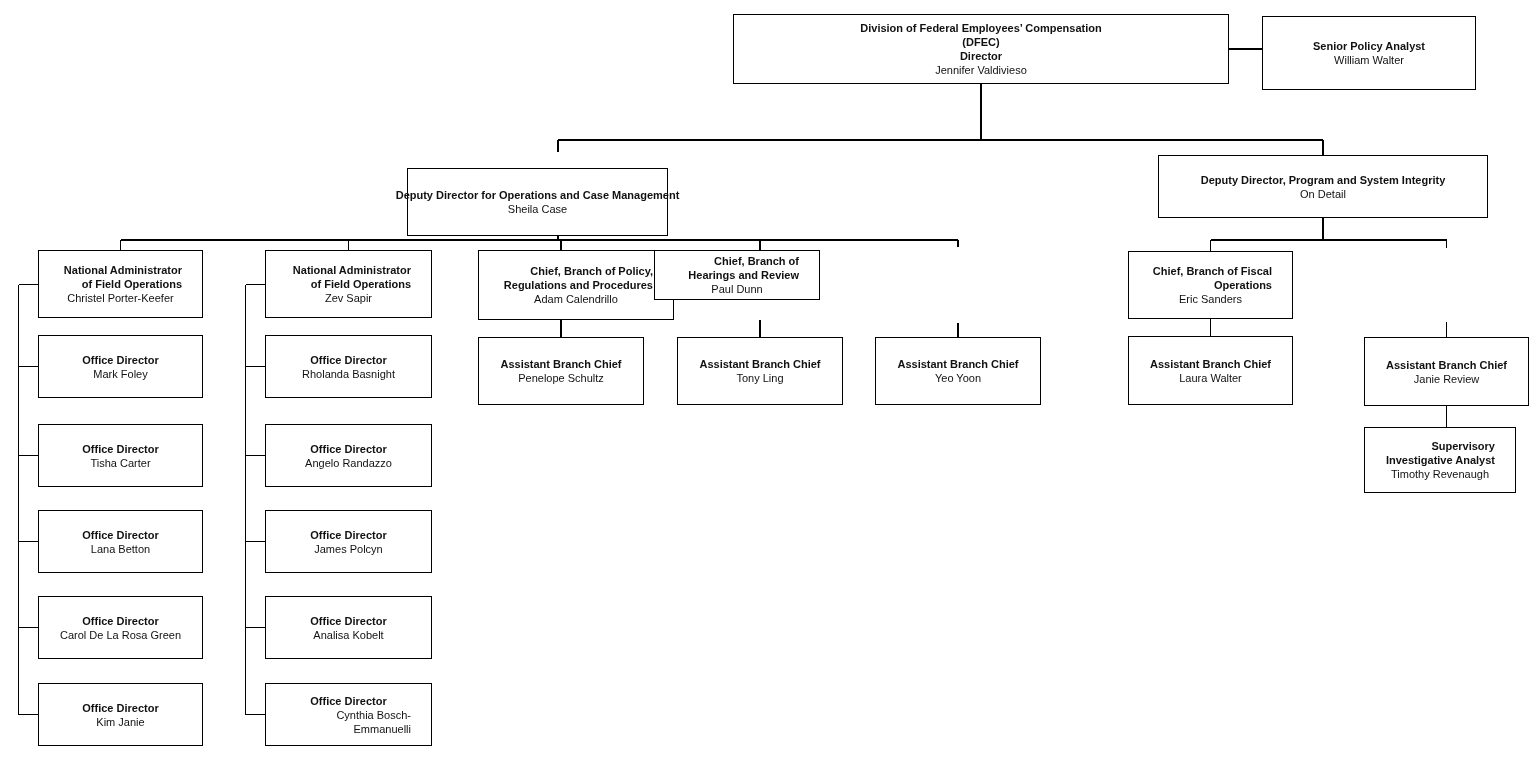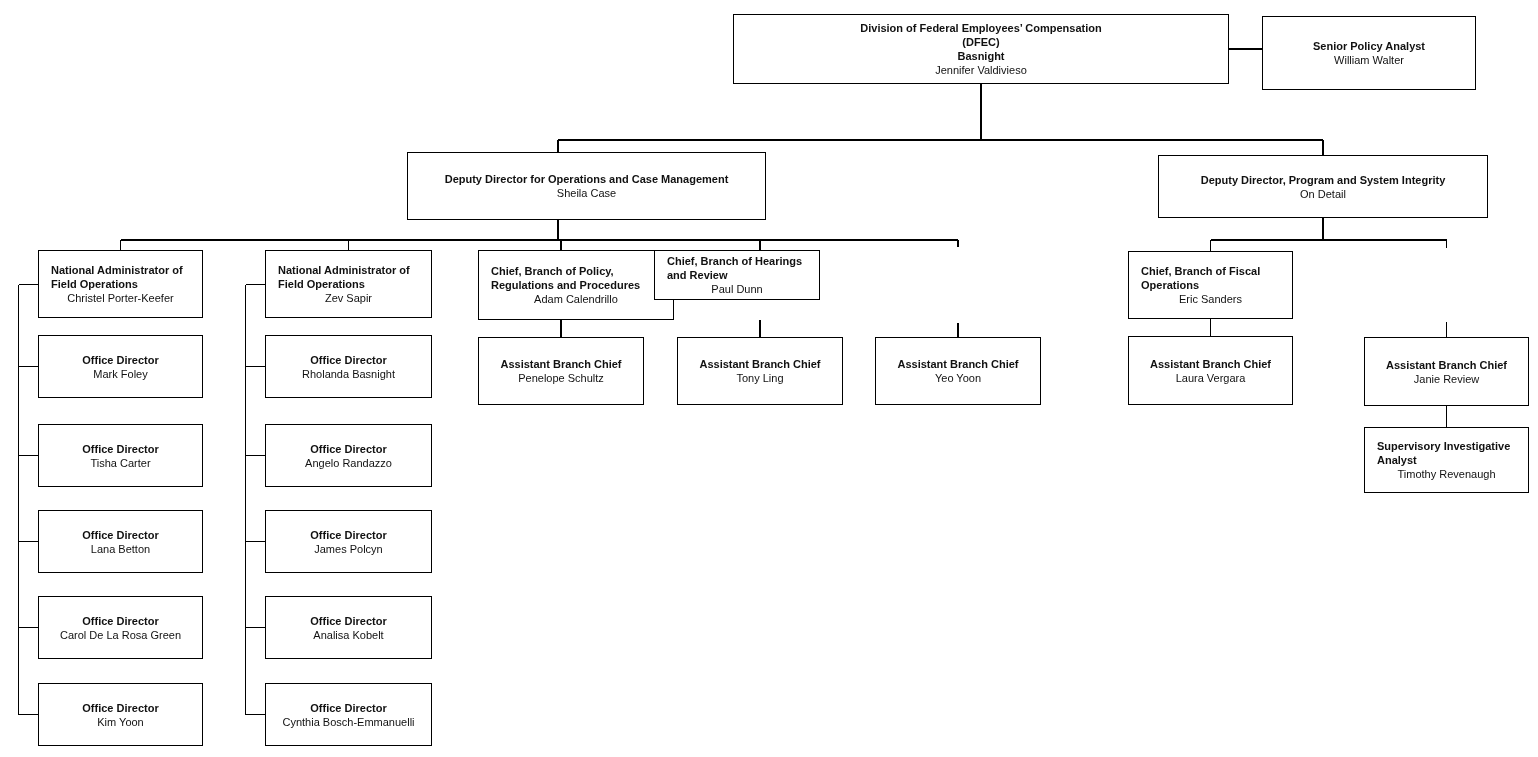--- a/index.html
+++ b/index.html
@@ -20,22 +20,22 @@
   }
   .box {
     position: absolute;
     box-sizing: border-box;
     border: 1.5px solid #000000;
     background: #ffffff;
     display: flex;
     flex-direction: column;
     justify-content: center;
     align-items: center;
-    text-align: left;
-    padding: 2px 12px;
+    text-align: right;
+    padding: 2px 20px;
   }
   .t, .n {
     font-size: 11px;
     line-height: 14px;
     color: #111111;
   }
   .t { font-weight: bold; }
   .n { font-weight: normal; }
   .nowrap { white-space: nowrap; }
 </style>
@@ -79,30 +79,30 @@
              M245.5 366.5 H265
              M245.5 455.5 H265
              M245.5 541.5 H265
              M245.5 627.5 H265
              M245.5 714.5 H265" fill="none" stroke="#000000" stroke-width="1.4"></path>
   </svg>
 
   <div class="box" style="left:733px;top:14px;width:496px;height:70px">
     <div class="t">Division of Federal Employees’ Compensation</div>
     <div class="t">(DFEC)</div>
-    <div class="t">Basnight</div>
+    <div class="t">Director</div>
     <div class="n">Jennifer Valdivieso</div>
   </div>
 
   <div class="box" style="left:1262px;top:16px;width:214px;height:74px">
     <div class="t">Senior Policy Analyst</div>
     <div class="n">William Walter</div>
   </div>
 
-  <div class="box" style="left:407px;top:152px;width:359px;height:68px">
+  <div class="box" style="left:407px;top:168px;width:261px;height:68px">
     <div class="t nowrap">Deputy Director for Operations and Case Management</div>
     <div class="n">Sheila Case</div>
   </div>
 
   <div class="box" style="left:1158px;top:155px;width:330px;height:63px">
     <div class="t nowrap">Deputy Director, Program and System Integrity</div>
     <div class="n">On Detail</div>
   </div>
 
   <div class="box" style="left:38px;top:250px;width:165px;height:68px">
@@ -142,29 +142,29 @@
     <div class="n">Tony Ling</div>
   </div>
 
   <div class="box" style="left:875px;top:337px;width:166px;height:68px">
     <div class="t">Assistant Branch Chief</div>
     <div class="n">Yeo Yoon</div>
   </div>
 
   <div class="box" style="left:1128px;top:336px;width:165px;height:69px">
     <div class="t">Assistant Branch Chief</div>
-    <div class="n">Laura Vergara</div>
+    <div class="n">Laura Walter</div>
   </div>
 
   <div class="box" style="left:1364px;top:337px;width:165px;height:69px">
     <div class="t">Assistant Branch Chief</div>
     <div class="n">Janie Review</div>
   </div>
 
-  <div class="box" style="left:1364px;top:427px;width:165px;height:66px">
+  <div class="box" style="left:1364px;top:427px;width:152px;height:66px">
     <div class="t">Supervisory Investigative Analyst</div>
     <div class="n">Timothy Revenaugh</div>
   </div>
 
   <div class="box" style="left:38px;top:335px;width:165px;height:63px">
     <div class="t">Office Director</div>
     <div class="n">Mark Foley</div>
   </div>
 
   <div class="box" style="left:38px;top:424px;width:165px;height:63px">
@@ -177,21 +177,21 @@
     <div class="n">Lana Betton</div>
   </div>
 
   <div class="box" style="left:38px;top:596px;width:165px;height:63px">
     <div class="t">Office Director</div>
     <div class="n">Carol De La Rosa Green</div>
   </div>
 
   <div class="box" style="left:38px;top:683px;width:165px;height:63px">
     <div class="t">Office Director</div>
-    <div class="n">Kim Yoon</div>
+    <div class="n">Kim Janie</div>
   </div>
 
   <div class="box" style="left:265px;top:335px;width:167px;height:63px">
     <div class="t">Office Director</div>
     <div class="n">Rholanda Basnight</div>
   </div>
 
   <div class="box" style="left:265px;top:424px;width:167px;height:63px">
     <div class="t">Office Director</div>
     <div class="n">Angelo Randazzo</div>

